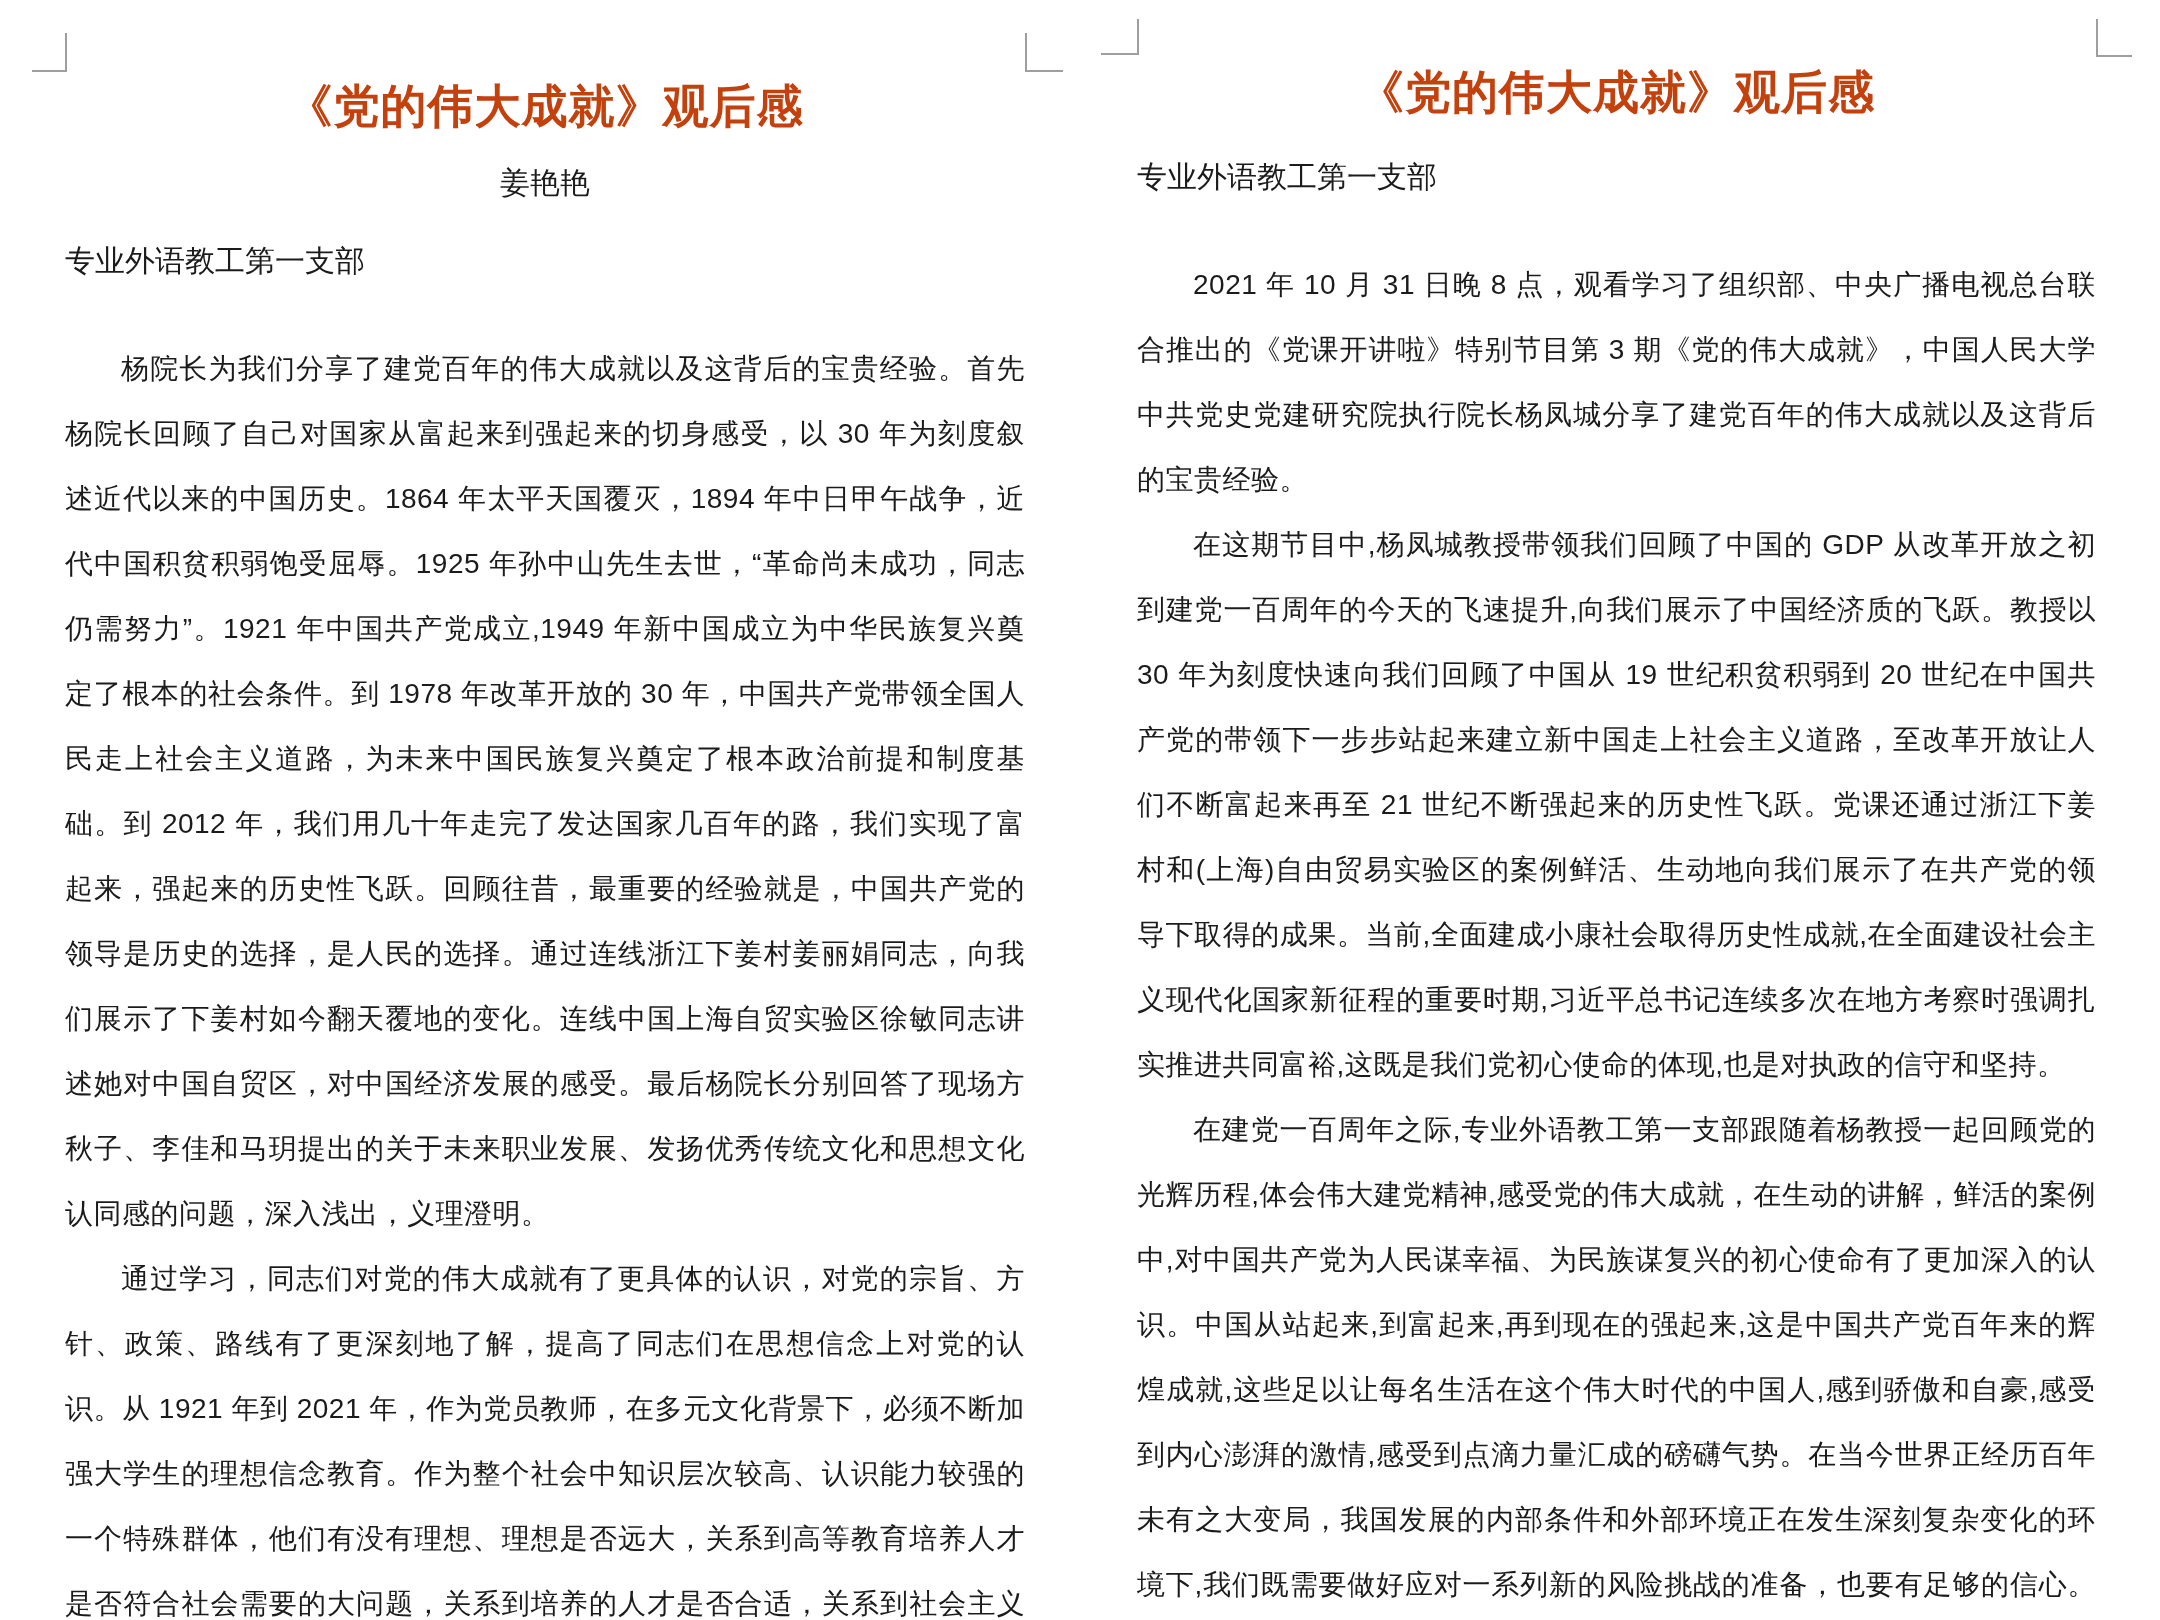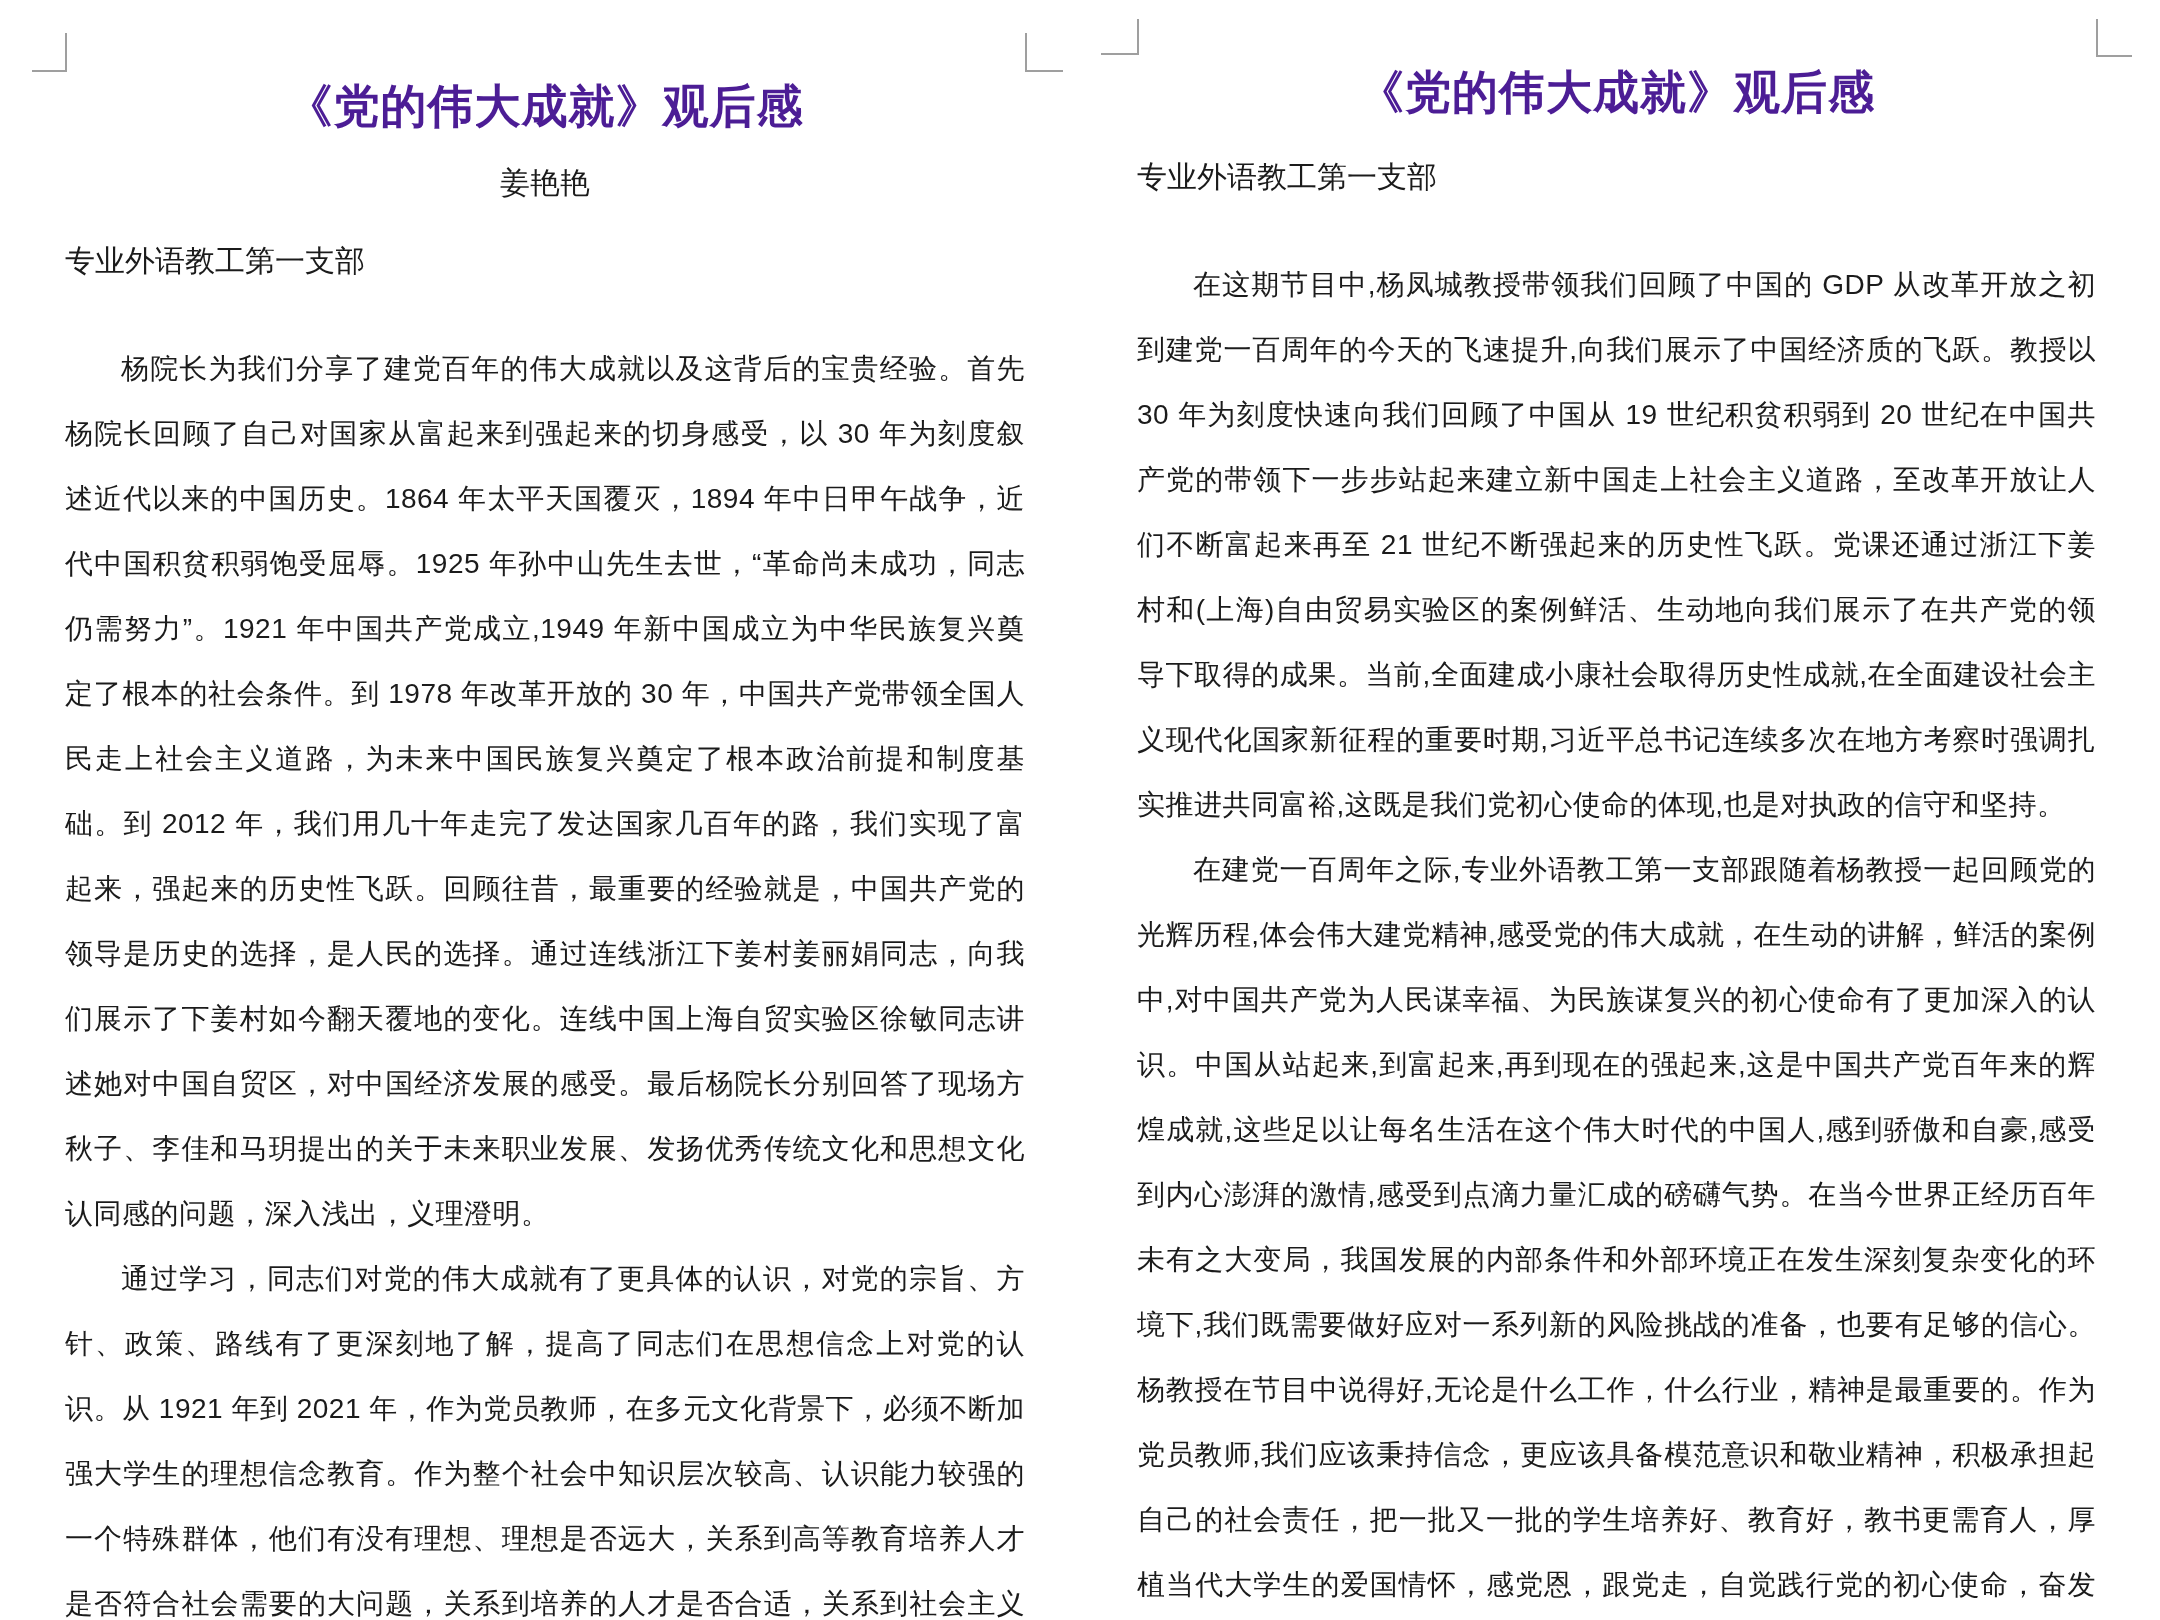--- a/index.html
+++ b/index.html
@@ -30,21 +30,21 @@
                  border-right: 2px solid #9f9f9f; border-bottom: 2px solid #9f9f9f; }
   .corner-tr-2 { left: 1016px; top: 19px; width: 34px; height: 36px;
                  border-left: 2px solid #9f9f9f; border-bottom: 2px solid #9f9f9f; }
 
   .doc-title {
     margin: 80px 0 0;
     text-align: center;
     font-size: 46px;
     font-weight: 600;
     line-height: 52px;
-    color: #4c1d95;
+    color: #c2410c;
     letter-spacing: 1px;
   }
   .page-2 .doc-title { margin-top: 66px; }
 
   .doc-author {
     margin: 32px 0 13px;
     text-align: center;
     font-size: 30px;
     font-weight: 400;
     line-height: 38px;
@@ -83,18 +83,19 @@
       <p>通过学习，同志们对党的伟大成就有了更具体的认识，对党的宗旨、方针、政策、路线有了更深刻地了解，提高了同志们在思想信念上对党的认识。从 1921 年到 2021 年，作为党员教师，在多元文化背景下，必须不断加强大学生的理想信念教育。作为整个社会中知识层次较高、认识能力较强的一个特殊群体，他们有没有理想、理想是否远大，关系到高等教育培养人才是否符合社会需要的大问题，关系到培养的人才是否合适，关系到社会主义事业传承下去的问题。通过理想信念教育，在大学生这个重要的青年人群体之中，弘扬以爱国主义为主要内容的民族精神和以改革创新为重点的时代精神，发扬集体主义精神，坚定社会主义</p>
     </div>
   </section>
 
   <section class="page page-2">
     <span class="corner corner-tl-2"></span>
     <span class="corner corner-tr-2"></span>
     <h1 class="doc-title">《党的伟大成就》观后感</h1>
     <div class="doc-dept">专业外语教工第一支部</div>
     <div class="doc-body">
+      <p>2021 年 10 月 31 日晚 8 点，观看学习了组织部、中央广播电视总台联合推出的《党课开讲啦》特别节目第 3 期《党的伟大成就》，中国人民大学中共党史党建研究院执行院长杨凤城分享了建党百年的伟大成就以及这背后的宝贵经验。</p>
       <p>在这期节目中,杨凤城教授带领我们回顾了中国的 GDP 从改革开放之初到建党一百周年的今天的飞速提升,向我们展示了中国经济质的飞跃。教授以 30 年为刻度快速向我们回顾了中国从 19 世纪积贫积弱到 20 世纪在中国共产党的带领下一步步站起来建立新中国走上社会主义道路，至改革开放让人们不断富起来再至 21 世纪不断强起来的历史性飞跃。党课还通过浙江下姜村和(上海)自由贸易实验区的案例鲜活、生动地向我们展示了在共产党的领导下取得的成果。当前,全面建成小康社会取得历史性成就,在全面建设社会主义现代化国家新征程的重要时期,习近平总书记连续多次在地方考察时强调扎实推进共同富裕,这既是我们党初心使命的体现,也是对执政的信守和坚持。</p>
       <p>在建党一百周年之际,专业外语教工第一支部跟随着杨教授一起回顾党的光辉历程,体会伟大建党精神,感受党的伟大成就，在生动的讲解，鲜活的案例中,对中国共产党为人民谋幸福、为民族谋复兴的初心使命有了更加深入的认识。中国从站起来,到富起来,再到现在的强起来,这是中国共产党百年来的辉煌成就,这些足以让每名生活在这个伟大时代的中国人,感到骄傲和自豪,感受到内心澎湃的激情,感受到点滴力量汇成的磅礴气势。在当今世界正经历百年未有之大变局，我国发展的内部条件和外部环境正在发生深刻复杂变化的环境下,我们既需要做好应对一系列新的风险挑战的准备，也要有足够的信心。杨教授在节目中说得好,无论是什么工作，什么行业，精神是最重要的。作为党员教师,我们应该秉持信念，更应该具备模范意识和敬业精神，积极承担起自己的社会责任，把一批又一批的学生培养好、教育好，教书更需育人，厚植当代大学生的爱国情怀，感党恩，跟党走，自觉践行党的初心使命，奋发有为，不负时代重托。</p>
     </div>
   </section>
 
 </div>
 
 </body></html>

